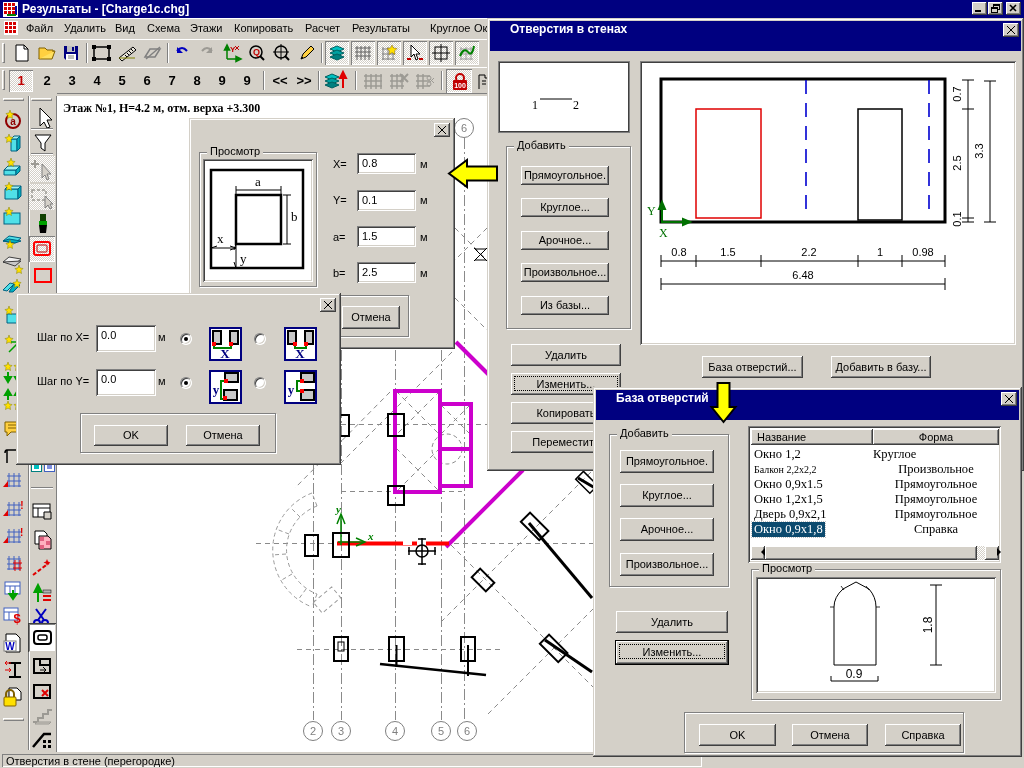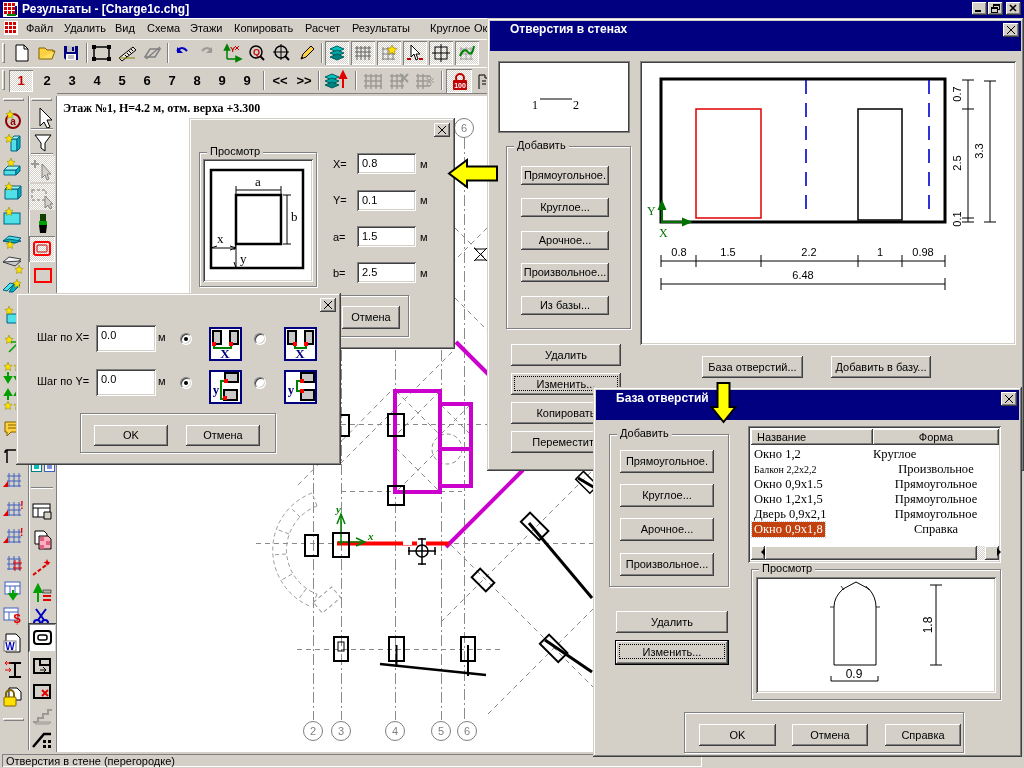--- a/index.html
+++ b/index.html
@@ -993,21 +993,21 @@
         <div class="ab ser" style="left:161px;top:60px;font-size:12.5px">Окно 1,2</div>
         <div class="ab ser" style="left:280px;top:60px;width:126px;text-align:left;font-size:12.5px">Круглое</div>
         <div class="ab ser" style="left:161px;top:77px;font-size:10px">Балкон 2,2х2,2</div>
         <div class="ab ser" style="left:280px;top:75px;width:126px;text-align:center;font-size:12.5px">Произвольное</div>
         <div class="ab ser" style="left:161px;top:90px;font-size:12.5px">Окно 0,9х1.5</div>
         <div class="ab ser" style="left:280px;top:90px;width:126px;text-align:center;font-size:12.5px">Прямоугольное</div>
         <div class="ab ser" style="left:161px;top:105px;font-size:12.5px">Окно 1,2х1,5</div>
         <div class="ab ser" style="left:280px;top:105px;width:126px;text-align:center;font-size:12.5px">Прямоугольное</div>
         <div class="ab ser" style="left:161px;top:120px;font-size:12.5px">Дверь 0,9х2,1</div>
         <div class="ab ser" style="left:280px;top:120px;width:126px;text-align:center;font-size:12.5px">Прямоугольное</div>
-        <div class="ab ser" style="left:159px;top:135px;background:#c2410c;color:#fff;font-size:12.5px;padding:0 2px;outline:1px dotted #c0c0c0">Окно 0,9х1,8</div>
+        <div class="ab ser" style="left:159px;top:135px;background:#0c4a6e;color:#fff;font-size:12.5px;padding:0 2px;outline:1px dotted #c0c0c0">Окно 0,9х1,8</div>
         <div class="ab ser" style="left:280px;top:135px;width:126px;text-align:center;font-size:12.5px">Справка</div>
       </div>
 
  <div class="ab" style="left:158px;top:159px;width:248px;height:14px" id="hsb">
         <div class="btn" style="left:0;top:0;width:14px;height:14px">
           <svg width="12" height="12">
             <path d="M7 2 L3 6 L7 10 Z" fill="#000"></path>
           </svg>
         </div>
         <div class="ab dither" style="left:14px;top:0;width:220px;height:14px"></div>

